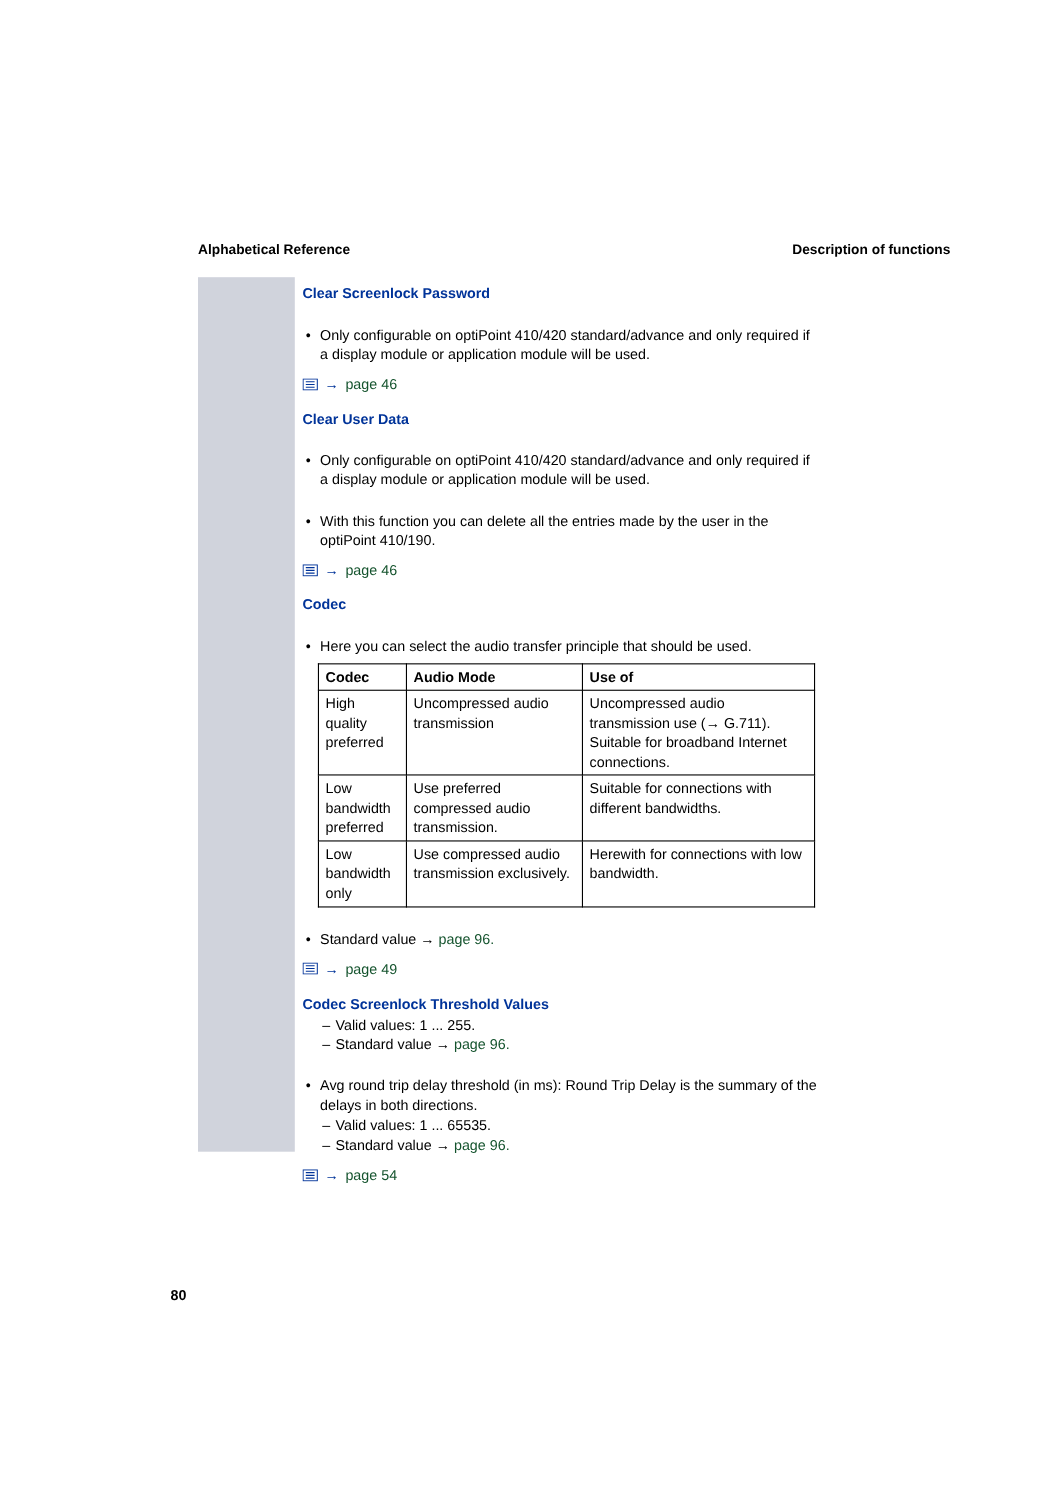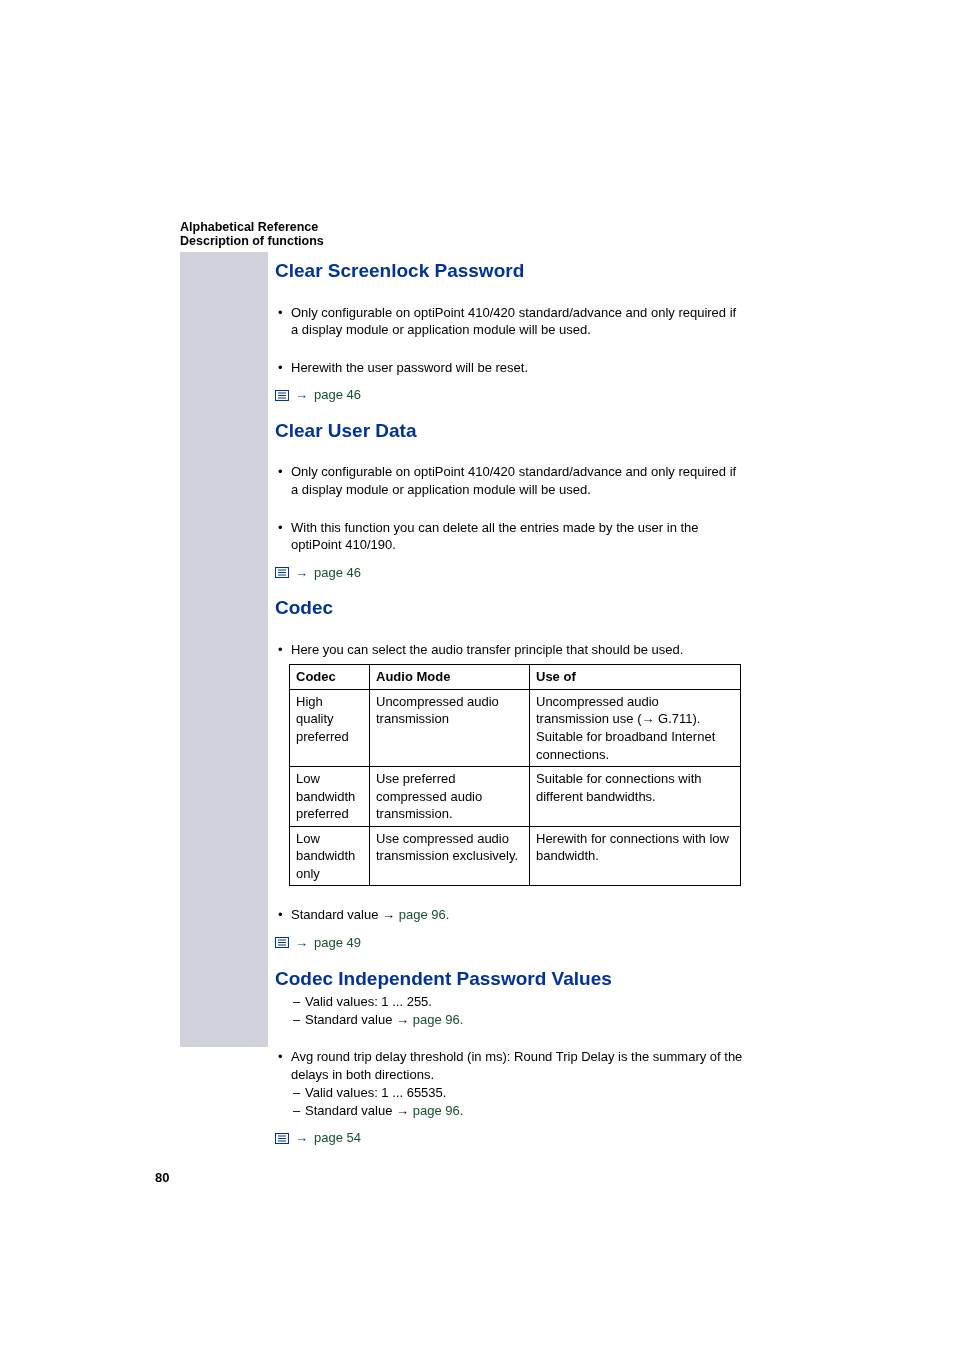--- a/index.html
+++ b/index.html
@@ -13,42 +13,41 @@
   }
   .page {
     padding: 220px 90px 0 180px;
   }
   .header-row {
     display: flex;
     justify-content: space-between;
     font-size: 12.5px;
     font-weight: bold;
     margin-bottom: 18px;
-    flex-direction: column;
   }
   .sidebar {
     position: absolute;
     left: 180px;
     top: 252px;
     width: 88px;
     height: 795px;
     background: #d0d3dc;
   }
   .content {
     position: absolute;
     left: 275px;
     top: 258px;
     width: 470px;
     font-size: 13px;
     line-height: 1.35;
   }
   .section-title {
     color: #003399;
     font-weight: bold;
-    font-size: 19px;
+    font-size: 13px;
     margin-bottom: 2px;
   }
   .bullet {
     padding-left: 16px;
     position: relative;
     margin-bottom: 1px;
     margin-top: 20px;
   }
   .bullet::before {
     content: "•";
@@ -118,21 +117,20 @@
     <span>Description of functions</span>
   </div>
 </div>
 
 <div class="sidebar"></div>
 
 <div class="content">
 
   <div class="section-title">Clear Screenlock Password</div>
   <div class="bullet">Only configurable on optiPoint 410/420 standard/advance and only required if a display module or application module will be used.</div>
-  <div class="bullet">Herewith the user password will be reset.</div>
   <div class="ref-line">
     <svg width="14" height="11" viewBox="0 0 14 11">
         <rect x="0.5" y="0.5" width="13" height="10" fill="none" stroke="#003399" stroke-width="1"></rect>
         <line x1="3" y1="3" x2="11" y2="3" stroke="#003399"></line>
         <line x1="3" y1="5.5" x2="11" y2="5.5" stroke="#003399"></line>
         <line x1="3" y1="8" x2="11" y2="8" stroke="#003399"></line>
       </svg>
     <span class="arrow">→</span>
     <span class="xref">page 46</span>
   </div>
@@ -186,21 +184,21 @@
     <svg width="14" height="11" viewBox="0 0 14 11">
         <rect x="0.5" y="0.5" width="13" height="10" fill="none" stroke="#003399" stroke-width="1"></rect>
         <line x1="3" y1="3" x2="11" y2="3" stroke="#003399"></line>
         <line x1="3" y1="5.5" x2="11" y2="5.5" stroke="#003399"></line>
         <line x1="3" y1="8" x2="11" y2="8" stroke="#003399"></line>
       </svg>
     <span class="arrow">→</span>
     <span class="xref">page 49</span>
   </div>
 
-  <div class="section-title">Codec Independent Password Values</div>
+  <div class="section-title">Codec Screenlock Threshold Values</div>
   <div class="sub">Valid values: 1 ... 255.</div>
   <div class="sub">
     <span>Standard value </span><span class="arrow">→</span><span class="xref"> page 96.</span>
   </div>
   <div class="bullet">Avg round trip delay threshold (in ms): Round Trip Delay is the summary of the delays in both directions.</div>
   <div class="sub">Valid values: 1 ... 65535.</div>
   <div class="sub">
     <span>Standard value </span><span class="arrow">→</span><span class="xref"> page 96.</span>
   </div>
   <div class="ref-line">

